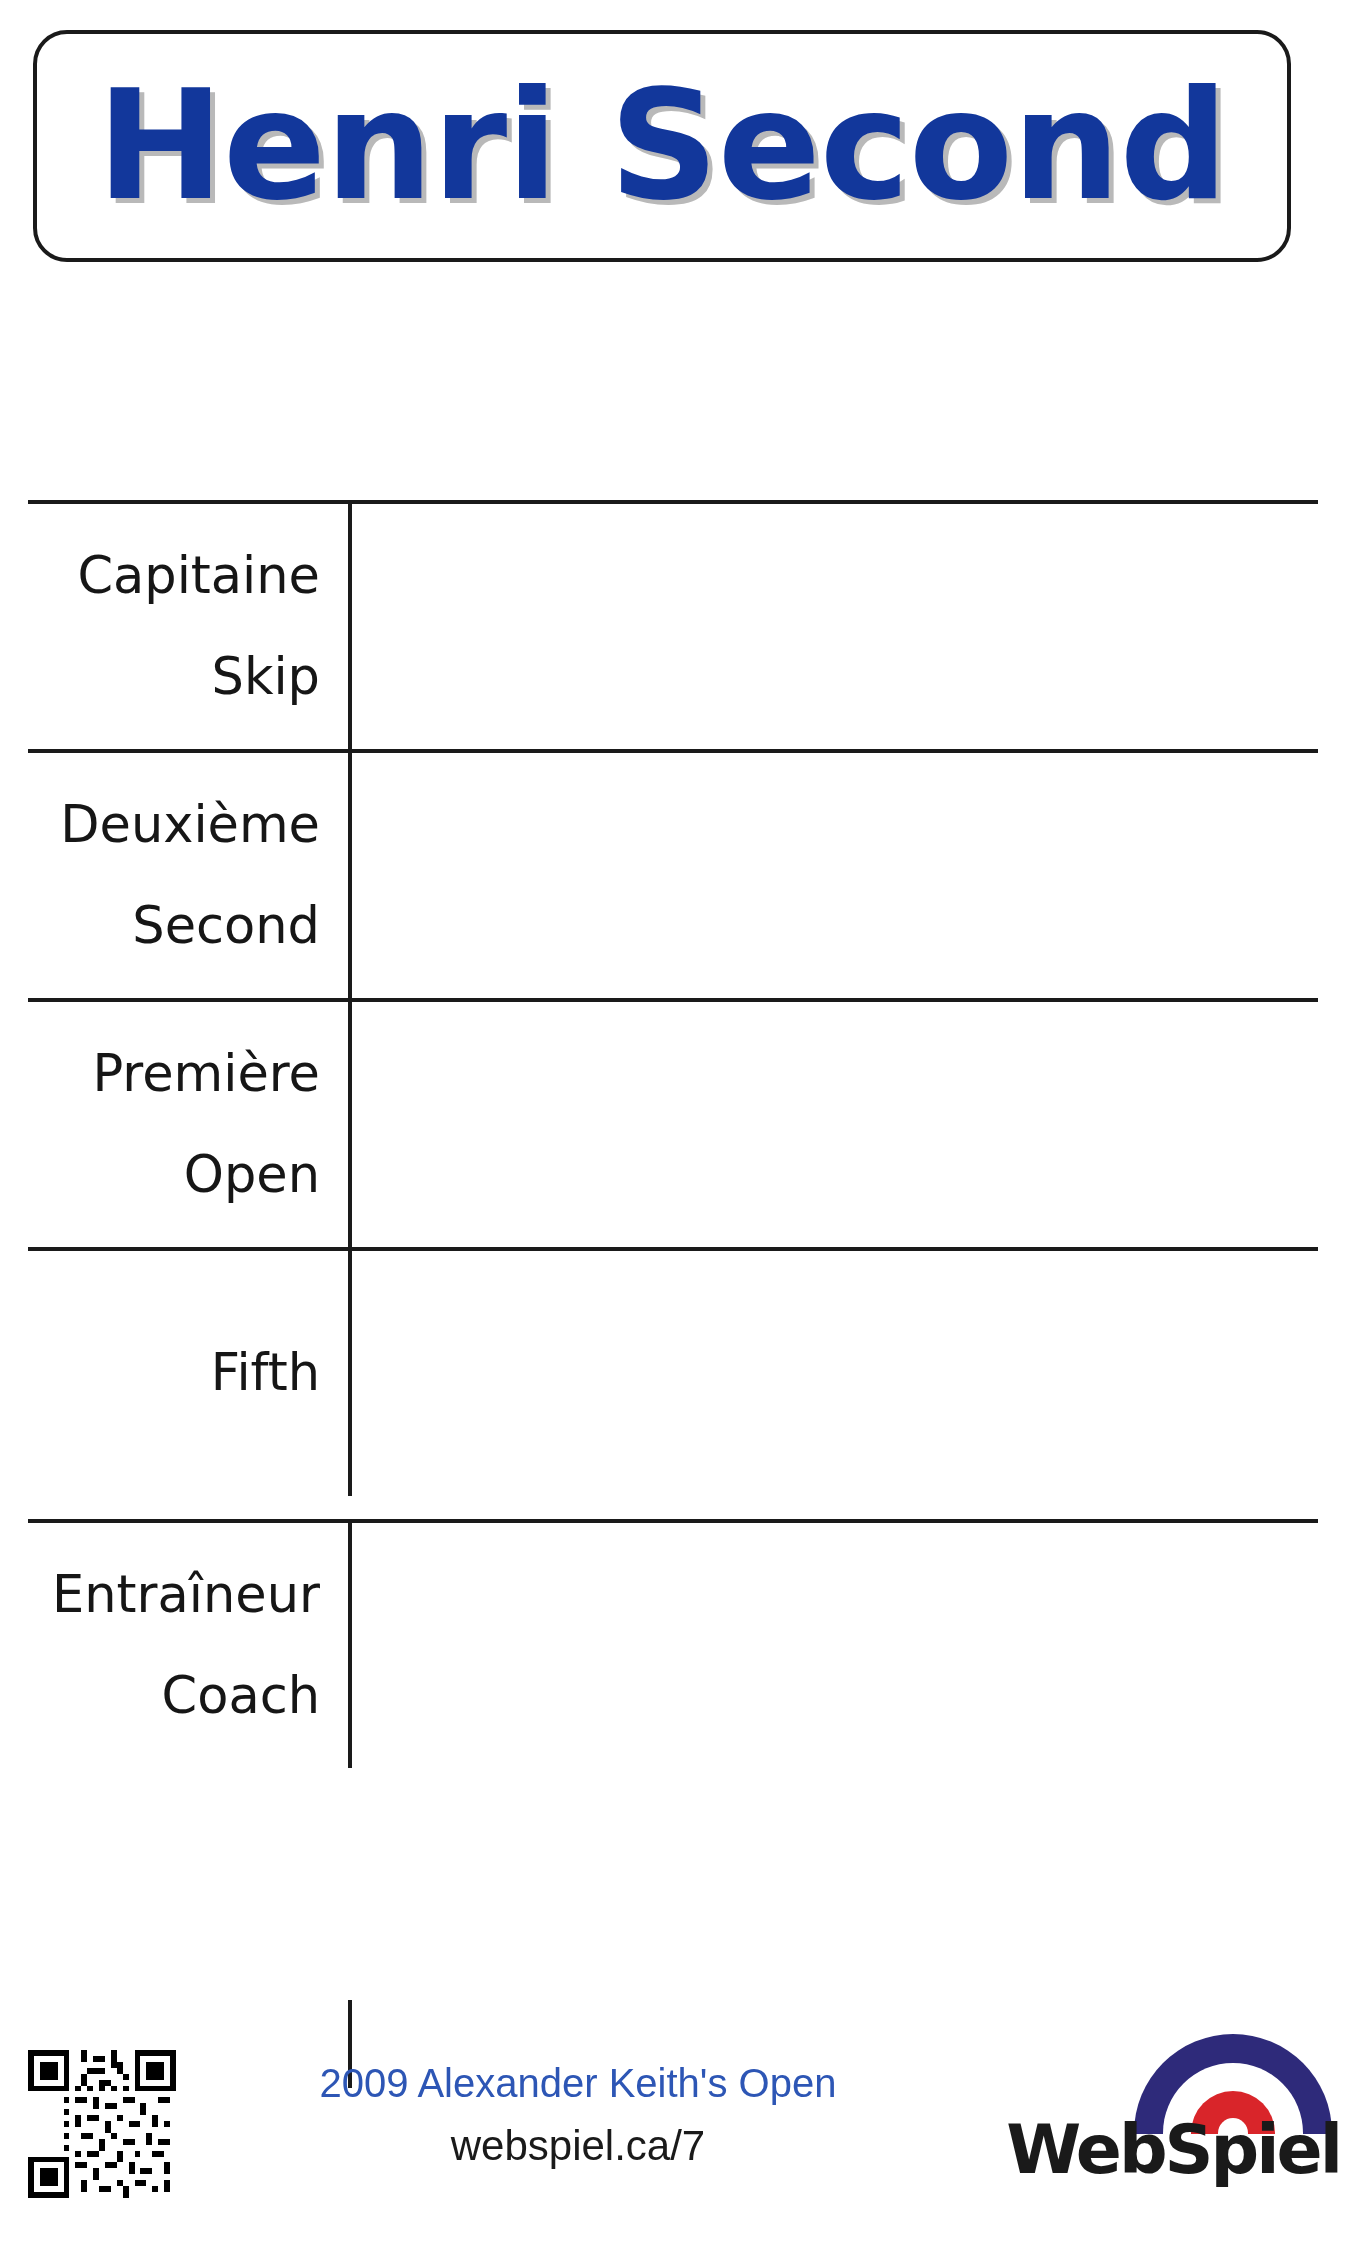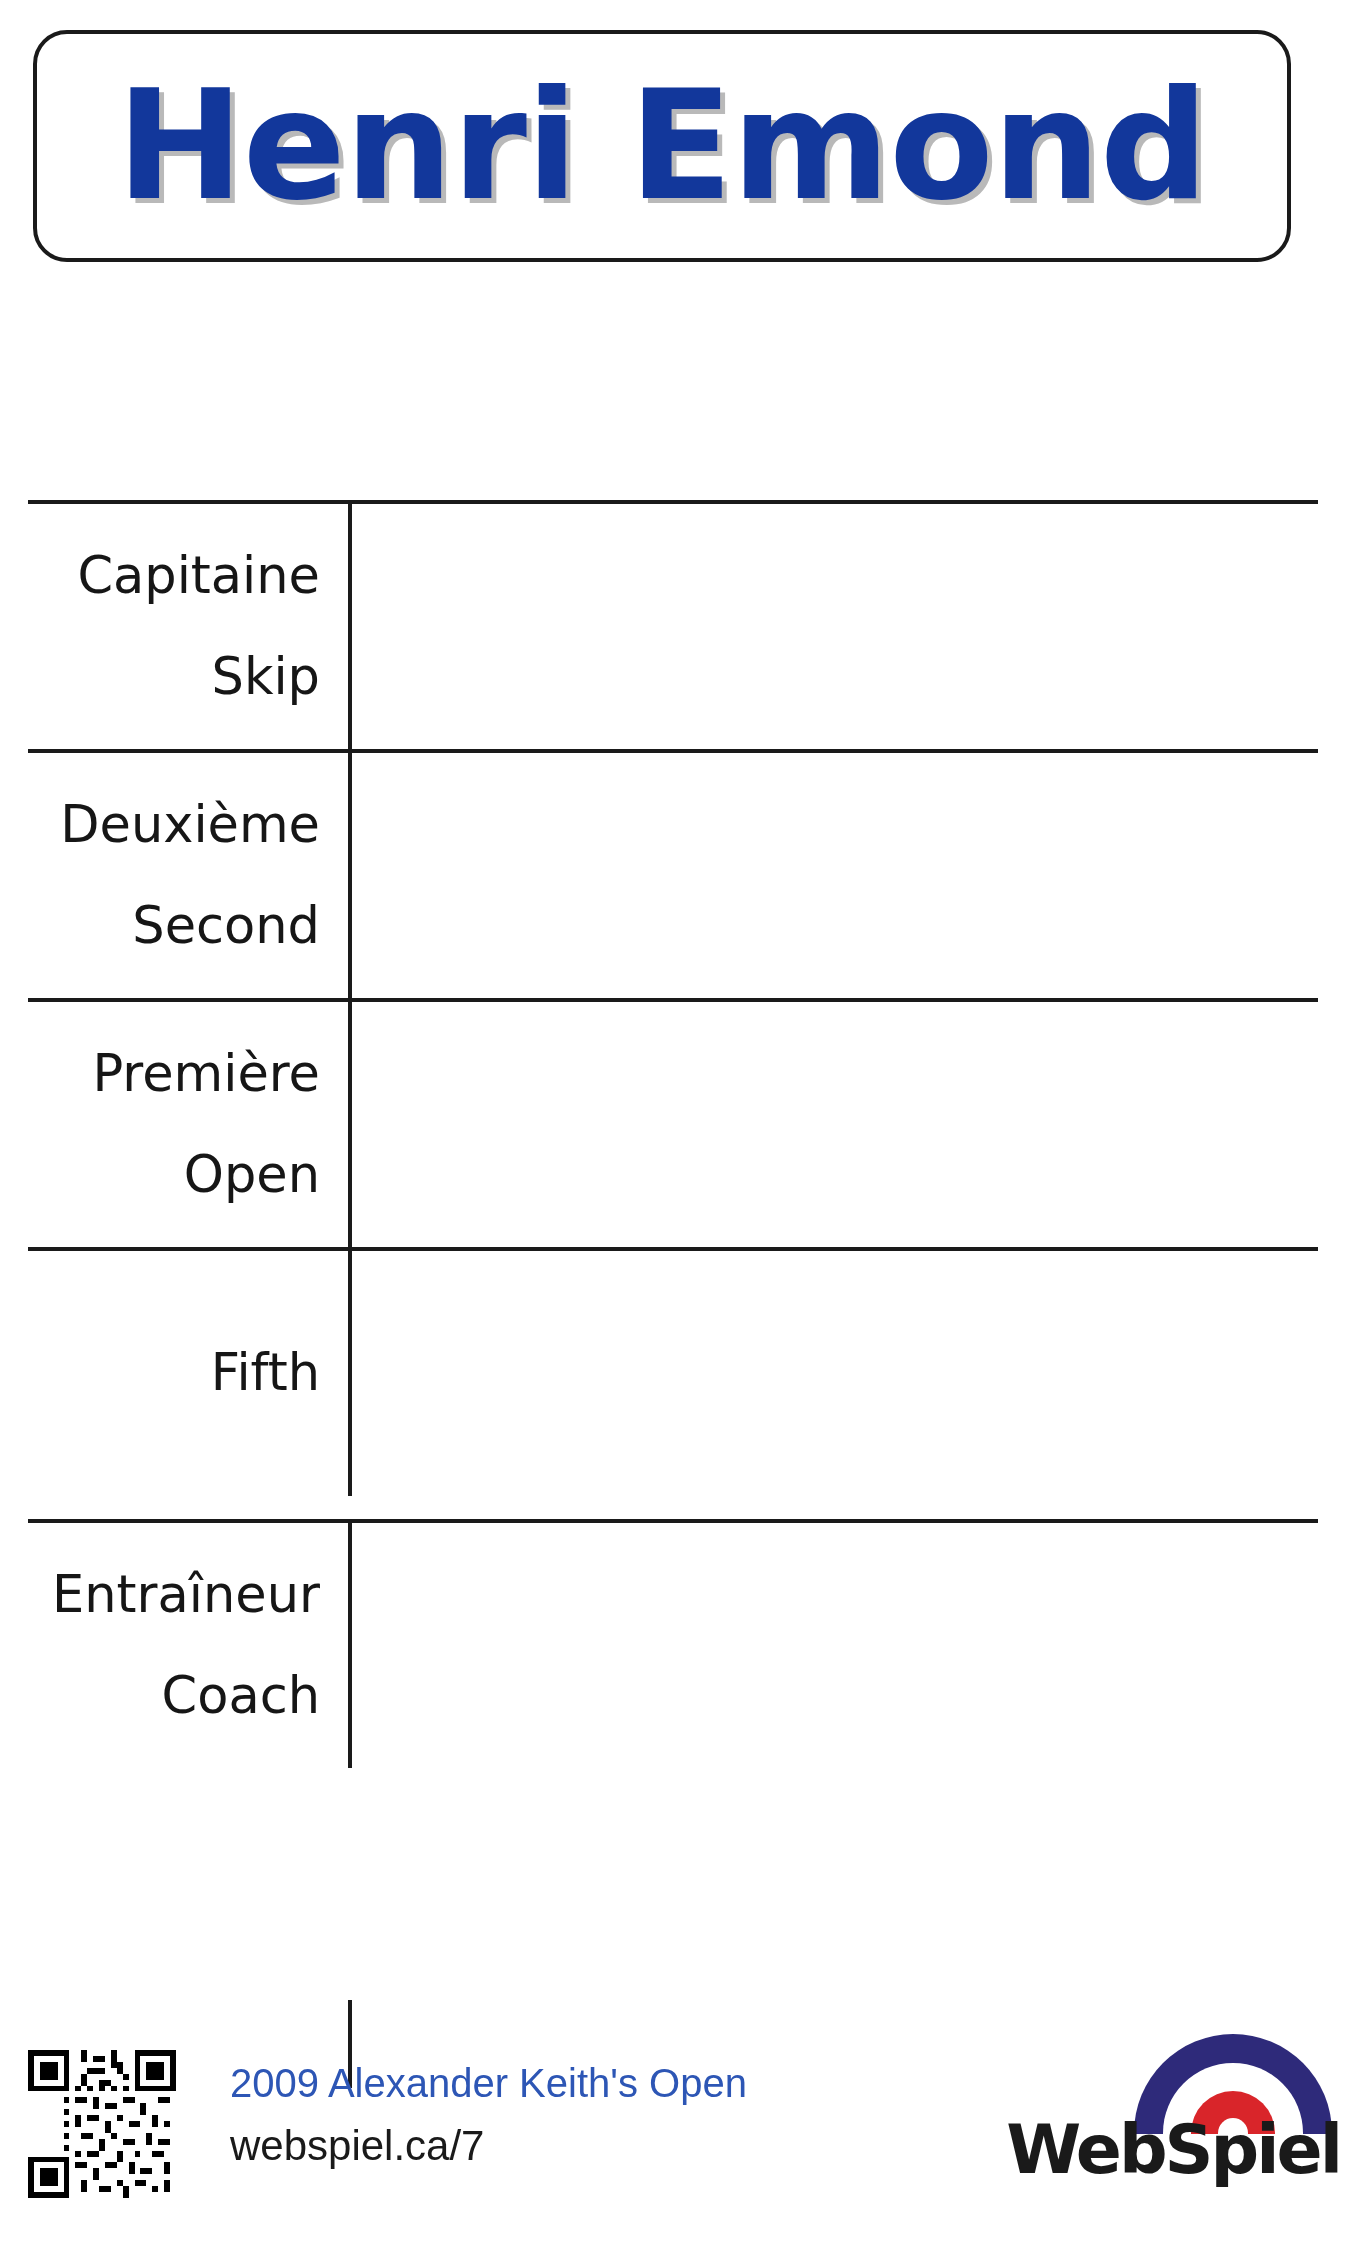--- a/index.html
+++ b/index.html
@@ -113,24 +113,24 @@
   .qr {
     position: absolute;
     left: 28px;
     top: 22px;
     width: 148px;
     height: 148px;
     image-rendering: pixelated;
   }
   .footer-center {
     position: absolute;
-    left: 230px;
+    left: 218px;
     top: 30px;
     width: 720px;
-    text-align: left;
+    text-align: center;
   }
   .event-name {
     font-family: "Liberation Sans", sans-serif;
     font-size: 40px;
     color: #2d56b5;
     line-height: 1.25;
   }
   .event-url {
     font-family: "Liberation Sans", sans-serif;
     font-size: 42px;
@@ -189,21 +189,21 @@
     font-size: 68px;
     letter-spacing: -3px;
     color: #1a1a1a;
     white-space: nowrap;
   }
 </style>
 </head>
 <body>
 
 <div class="title-plate">
-  <div class="title-text">Henri Emond</div>
+  <div class="title-text">Henri Second</div>
 </div>
 
 <div class="roster">
 
   <div class="roster-row">
     <div class="roster-labels">
       <div class="label-fr">Capitaine</div>
       <div class="label-en">Skip</div>
     </div>
     <div class="vrule"></div>

